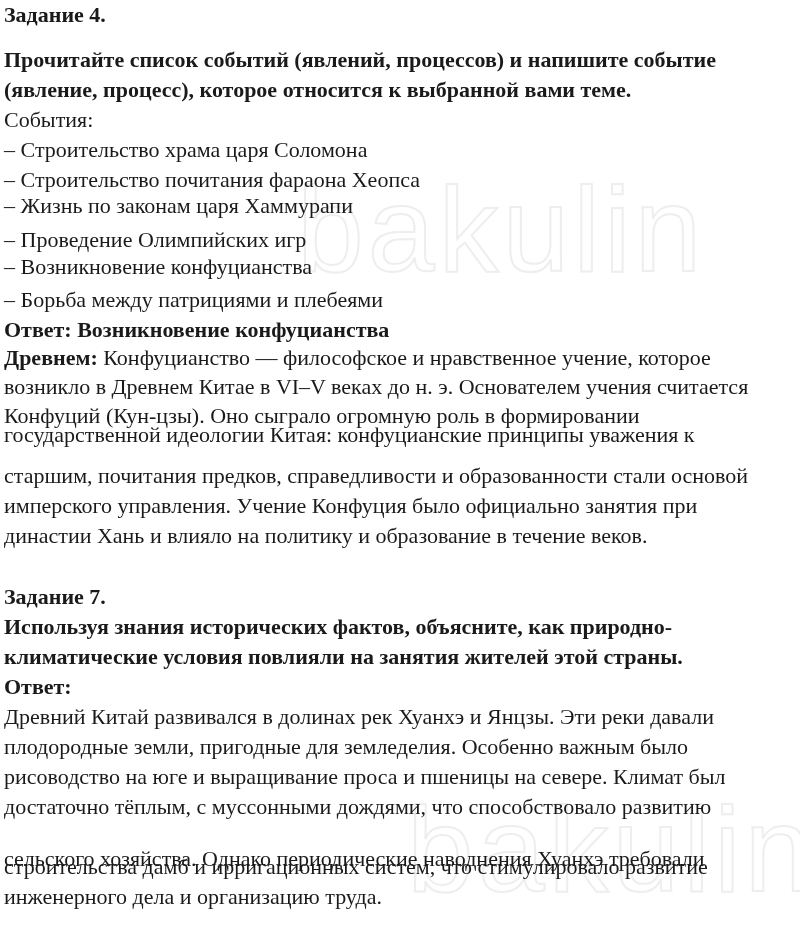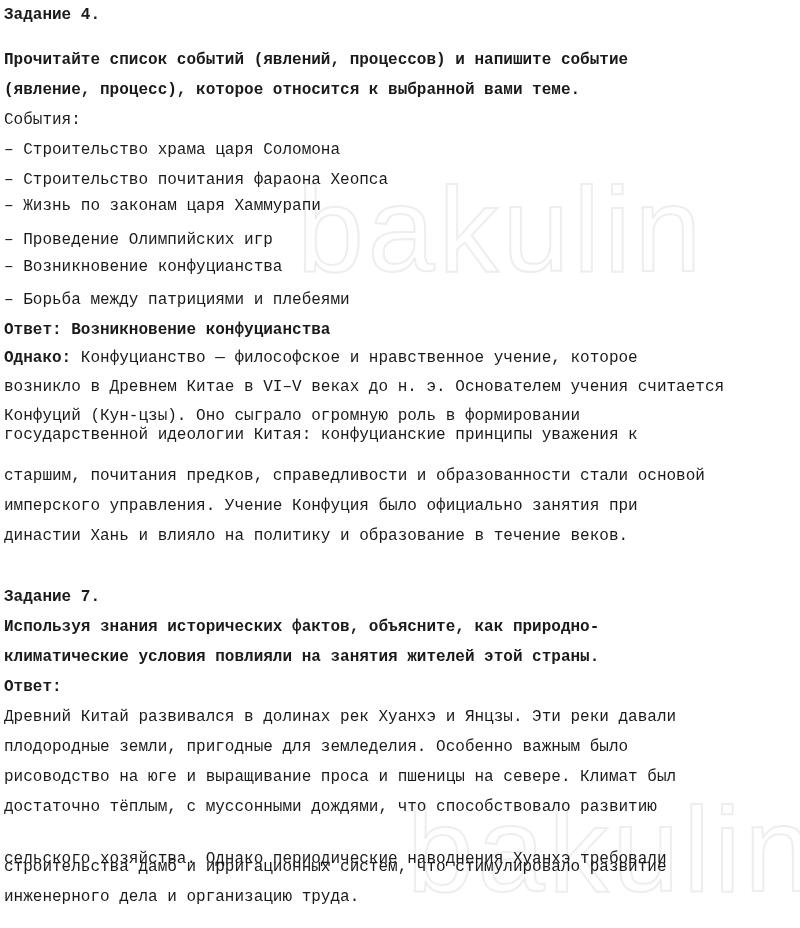--- a/index.html
+++ b/index.html
@@ -2,21 +2,21 @@
 <html><head>
 <meta charset="utf-8">
 <style>
   html, body { margin: 0; padding: 0; background: #ffffff; }
   body { width: 800px; height: 928px; overflow: hidden; position: relative;
          font-family: "Liberation Serif", "DejaVu Serif", serif; color: #1a1a1a; }
   .wm { position: absolute; inset: 0; pointer-events: none; margin-left: 47px; }
   .wm span { position: absolute; font-family: "Liberation Sans", sans-serif;
              font-size: 120px; color: transparent; -webkit-text-stroke: 2px #eeeeee; letter-spacing: 4px; }
   .content { position: absolute; left: 4px; top: 0; width: 796px; }
-  .line { position: absolute; left: 0; font-size: 16px; line-height: 30px; white-space: nowrap; font-family: Liberation Mono, monospace; }
+  .line { position: absolute; left: 0; font-size: 22px; line-height: 30px; white-space: nowrap; }
   .b { font-weight: bold; }
 </style>
 </head>
 <body>
 
 <div class="wm">
   <span style="left:250px; top:160px;">bakulin</span>
   <span style="left:360px; top:780px;">bakulin</span>
 </div>
 
@@ -25,21 +25,21 @@
   <div class="line b" style="top:45px">Прочитайте список событий (явлений, процессов) и напишите событие</div>
   <div class="line b" style="top:75px">(явление, процесс), которое относится к выбранной вами теме.</div>
   <div class="line" style="top:105px">События:</div>
   <div class="line" style="top:135px">– Строительство храма царя Соломона</div>
   <div class="line" style="top:165px">– Строительство почитания фараона Хеопса</div>
   <div class="line" style="top:191px">– Жизнь по законам царя Хаммурапи</div>
   <div class="line" style="top:225px">– Проведение Олимпийских игр</div>
   <div class="line" style="top:252px">– Возникновение конфуцианства</div>
   <div class="line" style="top:285px">– Борьба между патрициями и плебеями</div>
   <div class="line b" style="top:315px">Ответ: Возникновение конфуцианства</div>
-  <div class="line" style="top:343px"><span class="b">Однако:</span><span> Конфуцианство — философское и нравственное учение, которое</span></div>
+  <div class="line" style="top:343px"><span class="b">Древнем:</span><span> Конфуцианство — философское и нравственное учение, которое</span></div>
   <div class="line" style="top:372px">возникло в Древнем Китае в VI–V веках до н. э. Основателем учения считается</div>
   <div class="line" style="top:401px">Конфуций (Кун-цзы). Оно сыграло огромную роль в формировании</div>
   <div class="line" style="top:420px">государственной идеологии Китая: конфуцианские принципы уважения к</div>
   <div class="line" style="top:461px">старшим, почитания предков, справедливости и образованности стали основой</div>
   <div class="line" style="top:491px">имперского управления. Учение Конфуция было официально занятия при</div>
   <div class="line" style="top:521px">династии Хань и влияло на политику и образование в течение веков.</div>
 
   <div class="line b" style="top:582px">Задание 7.</div>
   <div class="line b" style="top:612px">Используя знания исторических фактов, объясните, как природно-</div>
   <div class="line b" style="top:642px">климатические условия повлияли на занятия жителей этой страны.</div>

